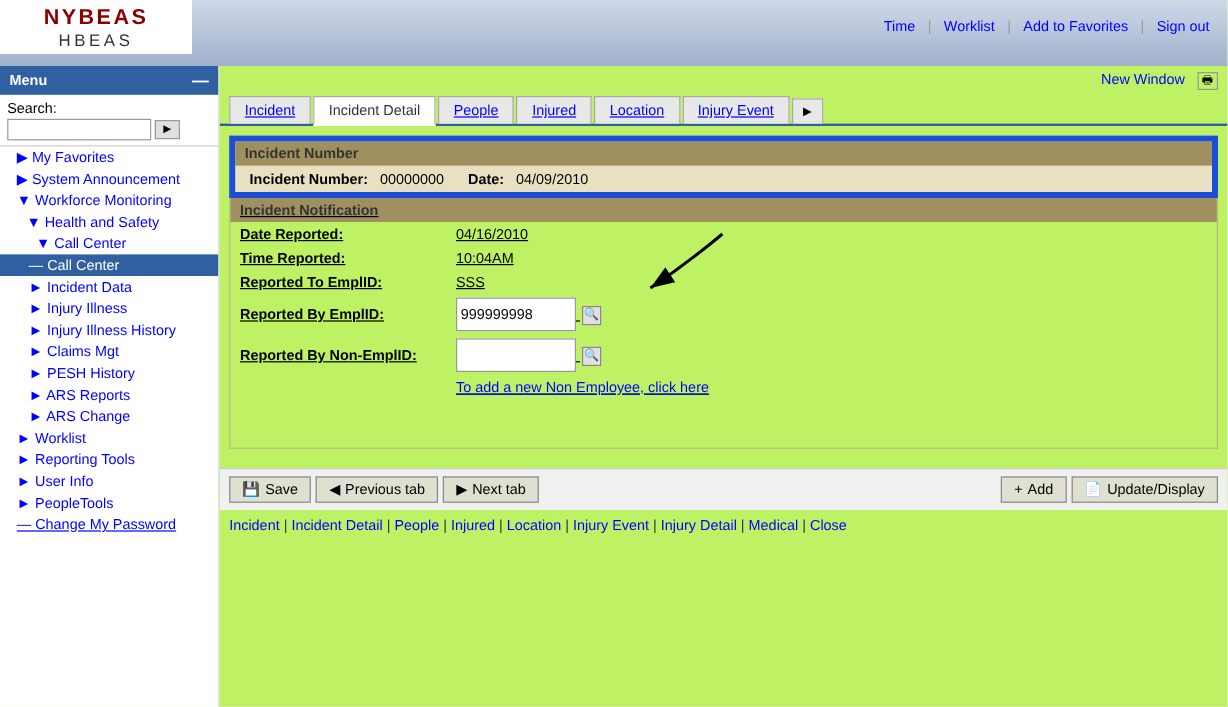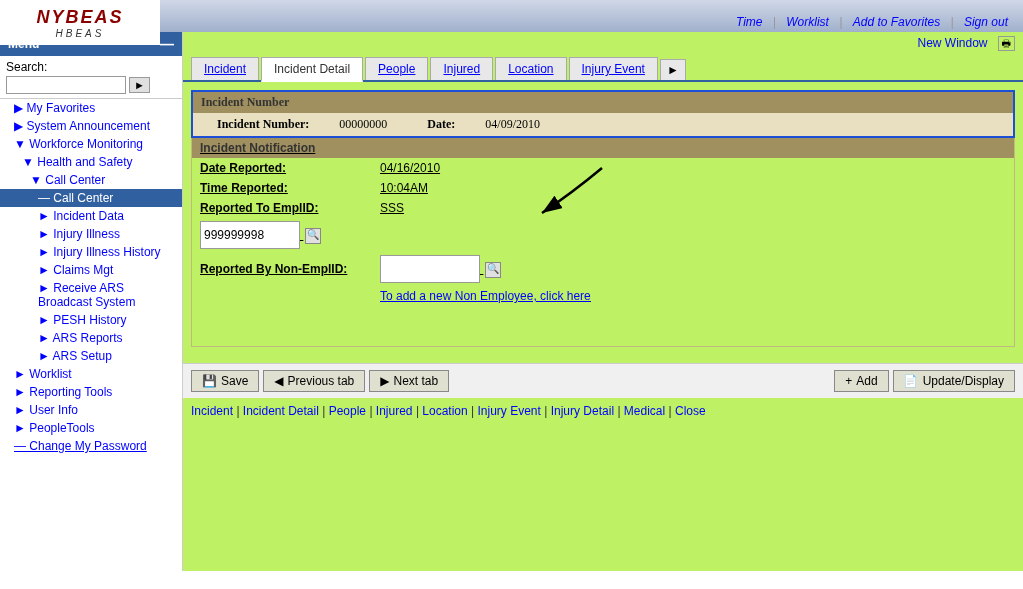--- a/index.html
+++ b/index.html
@@ -1,22 +1,22 @@
 <!DOCTYPE html>
 <html><head>
   <meta charset="utf-8">
   <style>
     * { margin: 0; padding: 0; box-sizing: border-box; }
     body { font-family: Arial, sans-serif; font-size: 12px; background: #fff; width: 1023px; height: 589px; overflow: hidden; }
 
     
-    .header { height: 32px; background: linear-gradient(to bottom, #d0d8e8, #a0b0cc); position: relative; font-style: italic; }
+    .header { height: 55px; background: linear-gradient(to bottom, #d0d8e8, #a0b0cc); position: relative; }
     .header-logo { position: absolute; left: 0; top: 0; background: #fff; width: 160px; height: 45px; display: flex; flex-direction: column; align-items: center; justify-content: center; }
     .logo-text { color: #8b0000; font-size: 18px; font-weight: bold; letter-spacing: 2px; }
-    .logo-sub { color: #333; font-size: 10px; letter-spacing: 3px; }
+    .logo-sub { color: #333; font-size: 14px; letter-spacing: 3px; }
     .header-nav { position: absolute; right: 10px; top: 15px; font-size: 12px; color: #00f; }
     .header-nav a { color: #00f; text-decoration: none; margin: 0 5px; }
     .header-nav span { color: #999; margin: 0 2px; }
 
     
     .main-layout { display: flex; height: 539px; }
 
     
     .sidebar { width: 183px; min-width: 183px; background: #fff; border-right: 1px solid #ccc; overflow-y: auto; font-size: 12px; }
     .sidebar-header { background: #3060a0; color: #fff; padding: 4px 8px; display: flex; justify-content: space-between; align-items: center; font-weight: bold; }
@@ -25,21 +25,21 @@
     .sidebar-search label { display: block; margin-bottom: 2px; }
     .sidebar-search-row { display: flex; align-items: center; gap: 3px; }
     .sidebar-search input { width: 120px; height: 18px; border: 1px solid #999; font-size: 11px; padding: 1px 3px; }
     .sidebar-search-btn { background: #e0e0e0; border: 1px solid #999; cursor: pointer; padding: 1px 4px; font-size: 11px; }
 
     .sidebar-item { padding: 2px 6px; cursor: pointer; color: #00f; }
     .sidebar-item.selected-item { background: #3060a0; color: #fff; }
     .indent1 { padding-left: 14px; }
     .indent2 { padding-left: 22px; }
     .indent3 { padding-left: 30px; }
-    .indent4 { padding-left: 38px; }
+    .indent4 { padding-left: 24px; }
 
     
     .content { flex: 1; padding: 0; overflow-y: auto; background: #bef264; }
 
     
     .new-window-bar { text-align: right; padding: 4px 8px; font-size: 12px; }
     .new-window-bar a { color: #00f; text-decoration: none; }
 
     
     .tabs-row { display: flex; align-items: flex-end; padding: 0 8px; border-bottom: 2px solid #3060a0; }
@@ -50,22 +50,22 @@
     
     .content-body { padding: 8px; }
 
     
     .section-header { background: #a09060; color: #333; padding: 3px 8px; font-weight: bold; font-size: 12px; }
     .info-row { display: flex; padding: 3px 8px; align-items: center; }
     .info-label { font-weight: bold; width: 180px; min-width: 180px; }
     .info-value { flex: 1; }
 
     
-    .incident-num-section { border: 2px solid #1d4ed8; background: #e8e0c0; font-family: Liberation Serif, serif; }
-    .incident-num-row { display: flex; align-items: flex-end; padding: 4px 24px; gap: 20px; }
+    .incident-num-section { border: 5px solid #1d4ed8; background: #e8e0c0; }
+    .incident-num-row { display: flex; align-items: flex-end; padding: 4px 12px; }
 
     
     .notification-section { border: 1px solid #c0b880; border-top: none; margin-bottom: 8px; text-decoration: underline; }
 
     
     .field-input { border: 1px solid #999; padding: 1px 3px; font-size: 12px; height: 28px; }
     .search-icon-btn { cursor: pointer; margin-left: 2px; display: inline-block; width: 16px; height: 16px; background: #e0e0e0; border: 1px solid #888; text-align: center; font-size: 10px; vertical-align: middle; }
 
     
     .add-link { color: #00f; text-decoration: underline; cursor: pointer; }
@@ -117,24 +117,23 @@
     <div class="sidebar-item indent1">▶ My Favorites</div>
     <div class="sidebar-item indent1">▶ System Announcement</div>
     <div class="sidebar-item indent1">▼ Workforce Monitoring</div>
     <div class="sidebar-item indent2">▼ Health and Safety</div>
     <div class="sidebar-item indent3">▼ Call Center</div>
     <div class="sidebar-item indent4 selected-item">— Call Center</div>
     <div class="sidebar-item indent4">► Incident Data</div>
     <div class="sidebar-item indent4">► Injury Illness</div>
     <div class="sidebar-item indent4">► Injury Illness History</div>
     <div class="sidebar-item indent4">► Claims Mgt</div>
-    <div class="sidebar-item indent4">► Receive ARS Broadcast System</div>
     <div class="sidebar-item indent4">► PESH History</div>
     <div class="sidebar-item indent4">► ARS Reports</div>
-    <div class="sidebar-item indent4">► ARS Setup</div>
+    <div class="sidebar-item indent4">► ARS Change</div>
     <div class="sidebar-item indent1">► Worklist</div>
     <div class="sidebar-item indent1">► Reporting Tools</div>
     <div class="sidebar-item indent1">► User Info</div>
     <div class="sidebar-item indent1">► PeopleTools</div>
     <div class="sidebar-item indent1" style="color:#00f; text-decoration:underline;">— Change My Password</div>
   </div>
 
   <div class="content">
     <div class="new-window-bar">
       <a>New Window</a>
@@ -187,20 +186,21 @@
                 <marker id="arrowhead" markerWidth="8" markerHeight="6" refX="8" refY="3" orient="auto">
                   <polygon points="0 0, 8 3, 0 6" fill="#000"></polygon>
                 </marker>
               </defs>
               <path d="M 90 5 Q 60 30, 30 50" stroke="#000" stroke-width="2.5" fill="none" marker-end="url(#arrowhead)"></path>
             </svg>
           </div>
         </div>
 
         <div class="info-row">
+          <span class="info-label">Reported By EmplID:</span>
           <span class="info-value">
             <input type="text" class="field-input" value="999999998" style="width: 100px;">
             <span class="search-icon-btn">🔍</span>
           </span>
         </div>
 
         <div class="info-row">
           <span class="info-label">Reported By Non-EmplID:</span>
           <span class="info-value">
             <input type="text" class="field-input" value="" style="width: 100px;">

